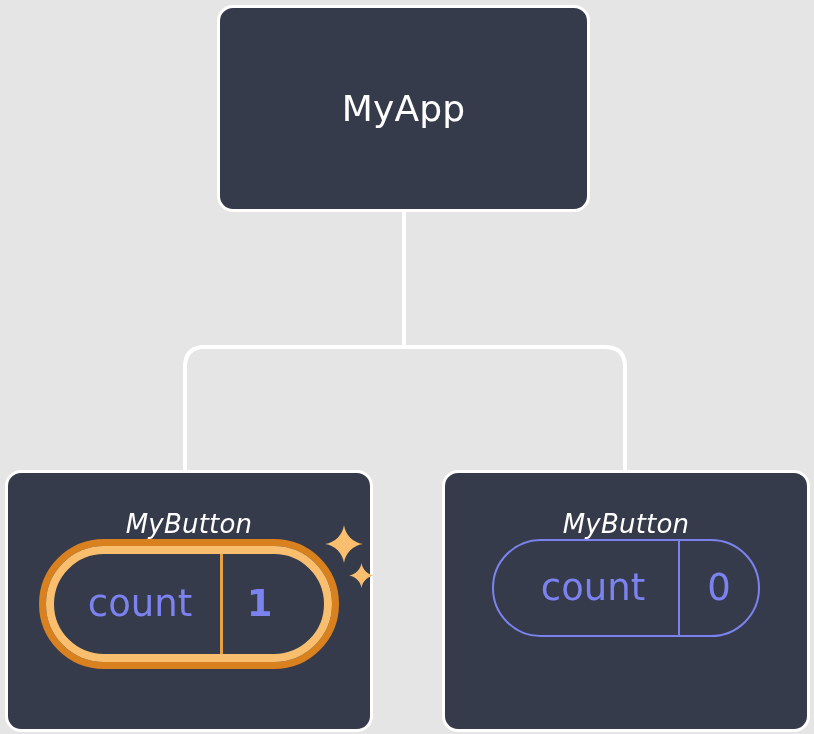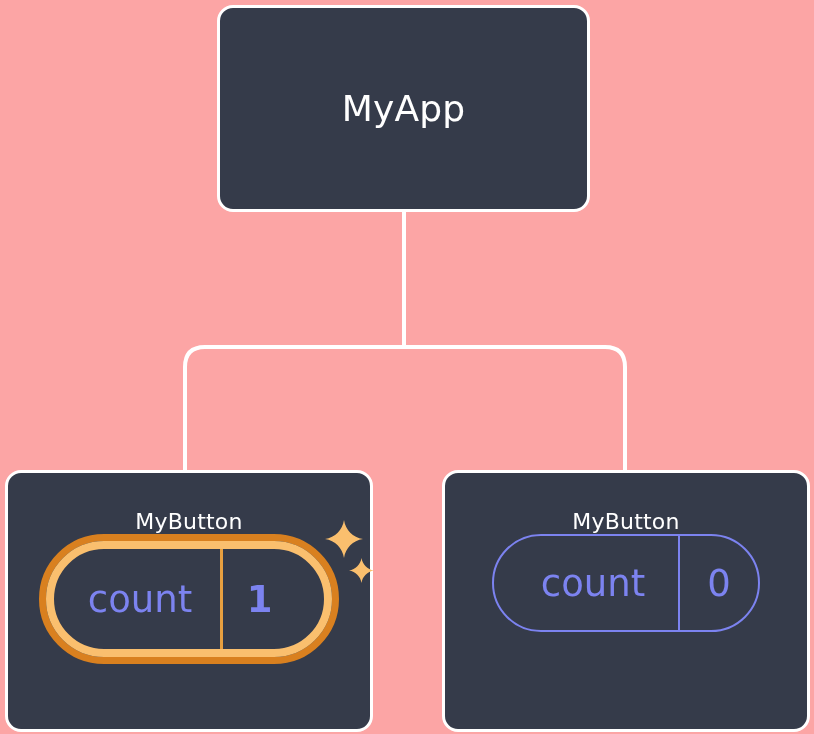--- a/index.html
+++ b/index.html
@@ -8,21 +8,21 @@
     padding: 0;
     background: #4e6672;
   }
   body {
     font-family: "DejaVu Sans", sans-serif;
   }
   #stage {
     position: relative;
     width: 814px;
     height: 734px;
-    background: #fca5a5;
+    background: #e5e5e5;
     overflow: hidden;
   }
 
   
   #connectors {
     position: absolute;
     left: 0;
     top: 0;
     width: 814px;
     height: 734px;
@@ -67,21 +67,22 @@
   .node-title {
     color: #ffffff;
     font-size: 36px;
     font-weight: 400;
     letter-spacing: 0.2px;
     line-height: 1.1;
     white-space: nowrap;
   }
   .node-child-left .node-title,
   .node-child-right .node-title {
-    font-size: 22px;
+    font-size: 26px;
+    font-style: italic;
   }
 
   
   .pill-wrap {
     position: relative;
     display: flex;
     align-items: center;
     justify-content: center;
   }
   .pill {

